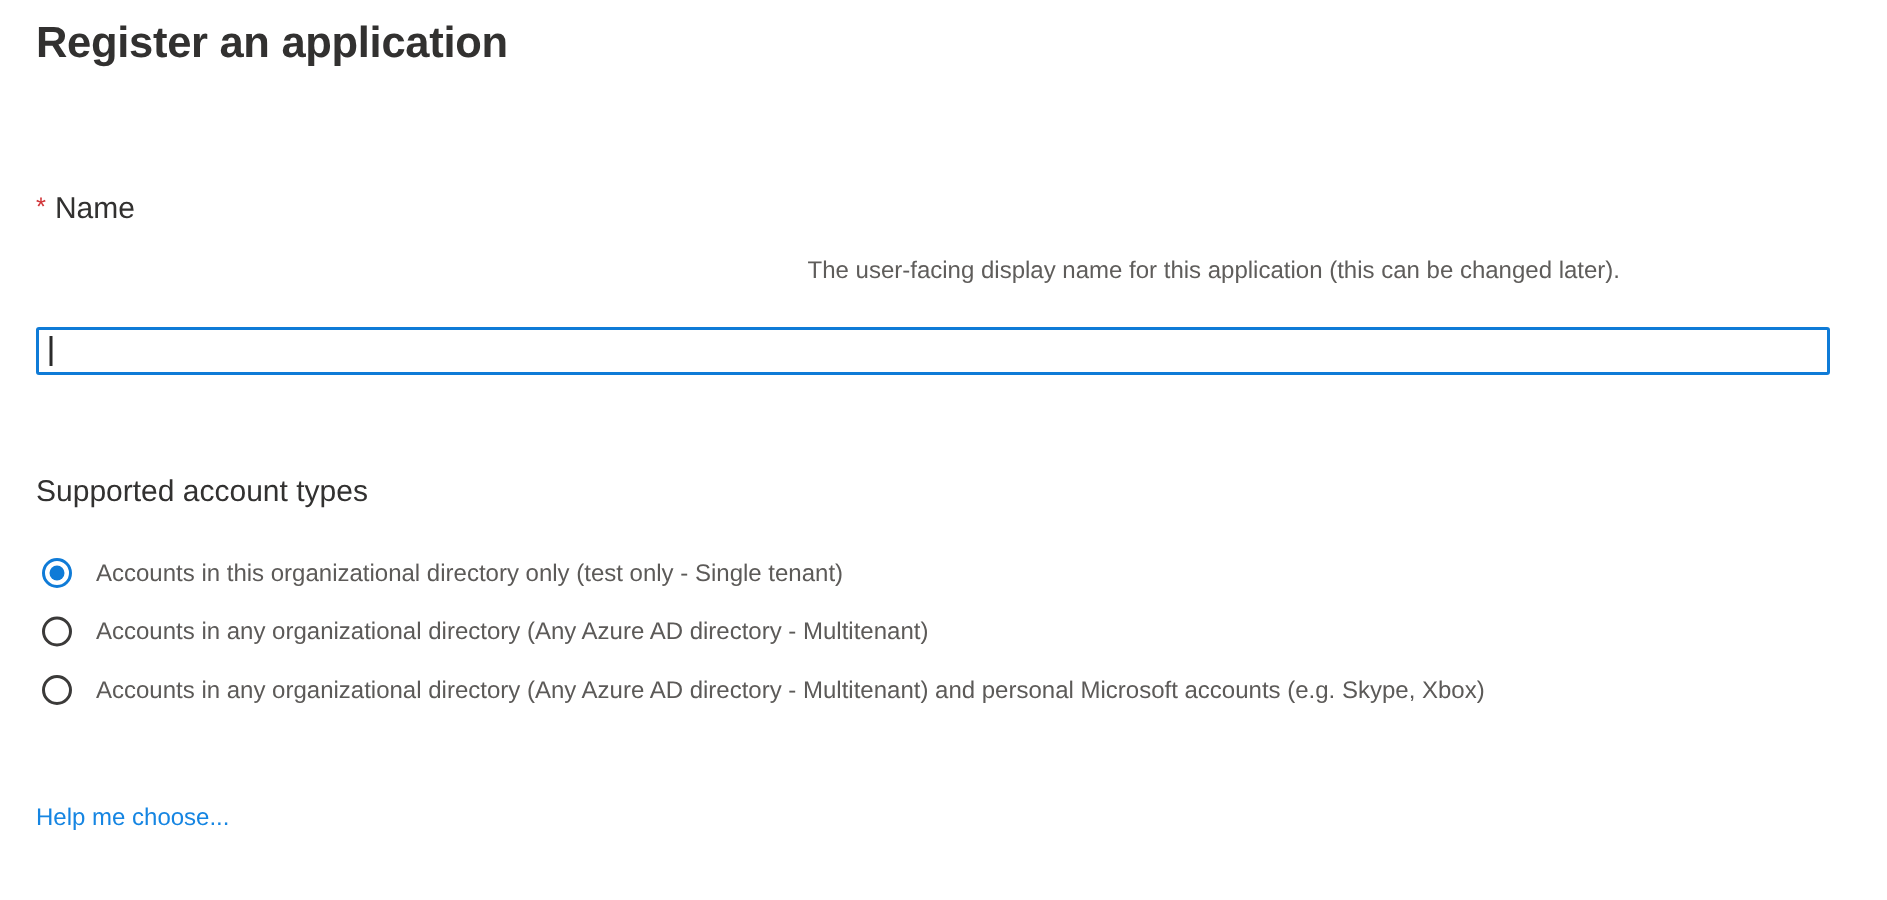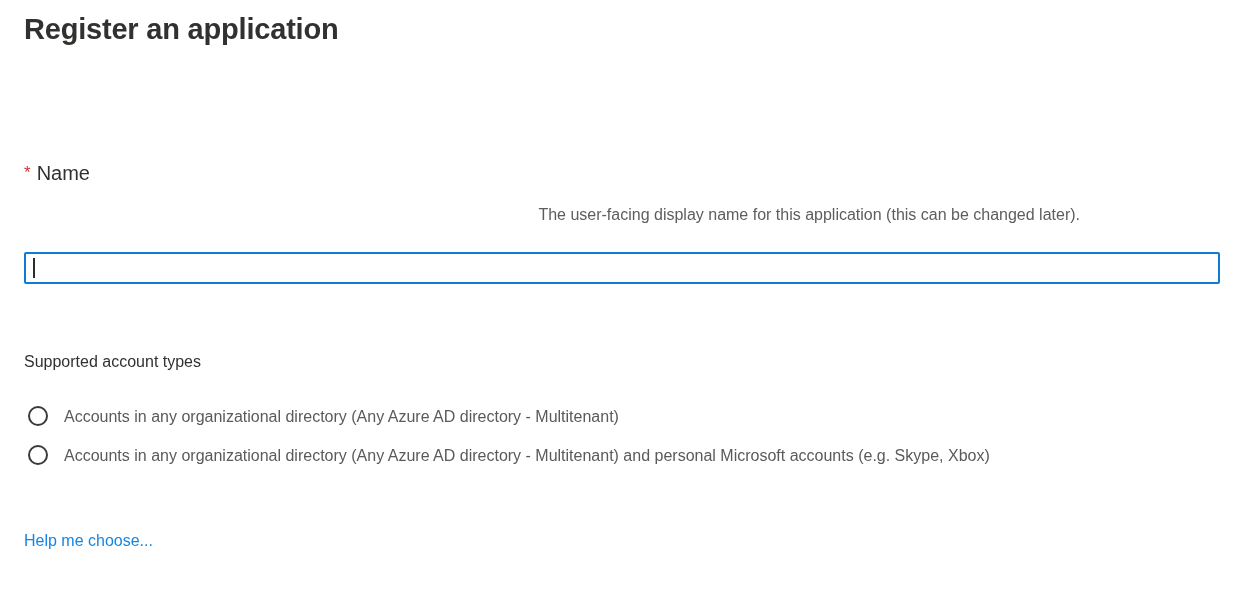--- a/index.html
+++ b/index.html
@@ -13,21 +13,21 @@
 
   .page-title {
     font-size: 29px;
     font-weight: 600;
     color: #323130;
     line-height: 38px;
     letter-spacing: -0.2px;
   }
 
   .field-label-row {
-    margin-top: 112px;
+    margin-top: 77px;
     font-size: 20px;
     line-height: 26px;
     color: #323130;
     font-weight: 400;
   }
   .required-asterisk {
     color: #d13438;
     font-size: 17px;
     margin-right: 6px;
     vertical-align: 2px;
@@ -63,21 +63,21 @@
     left: 9px;
     top: 6px;
     width: 1.5px;
     height: 20px;
     background: #2b2b2b;
     pointer-events: none;
   }
 
   .section-heading {
     margin-top: 65px;
-    font-size: 16px;
+    font-size: 20px;
     line-height: 26px;
     color: #323130;
     font-weight: 400;
   }
   .section-question {
     margin-top: 18px;
     font-size: 16px;
     line-height: 21px;
     color: #5f5d5b;
   }
@@ -145,20 +145,24 @@
   <div class="input-wrap">
     <input class="name-input" type="text" placeholder="" style="">
     <span class="text-caret"></span>
   </div>
 
   <h2 class="section-heading">Supported account types</h2>
 
 
   <div class="radio-group" id="radio-group">
       <div class="radio-row">
+        <span class="radio-outer selected"></span>
+        <span class="radio-label">Accounts in this organizational directory only (test only - Single tenant)</span>
+      </div>
+      <div class="radio-row">
         <span class="radio-outer"></span>
         <span class="radio-label">Accounts in any organizational directory (Any Azure AD directory - Multitenant)</span>
       </div>
       <div class="radio-row">
         <span class="radio-outer"></span>
         <span class="radio-label">Accounts in any organizational directory (Any Azure AD directory - Multitenant) and personal Microsoft accounts (e.g. Skype, Xbox)</span>
       </div>
     </div>
 
   <a class="help-link" href="#">Help me choose...</a>

